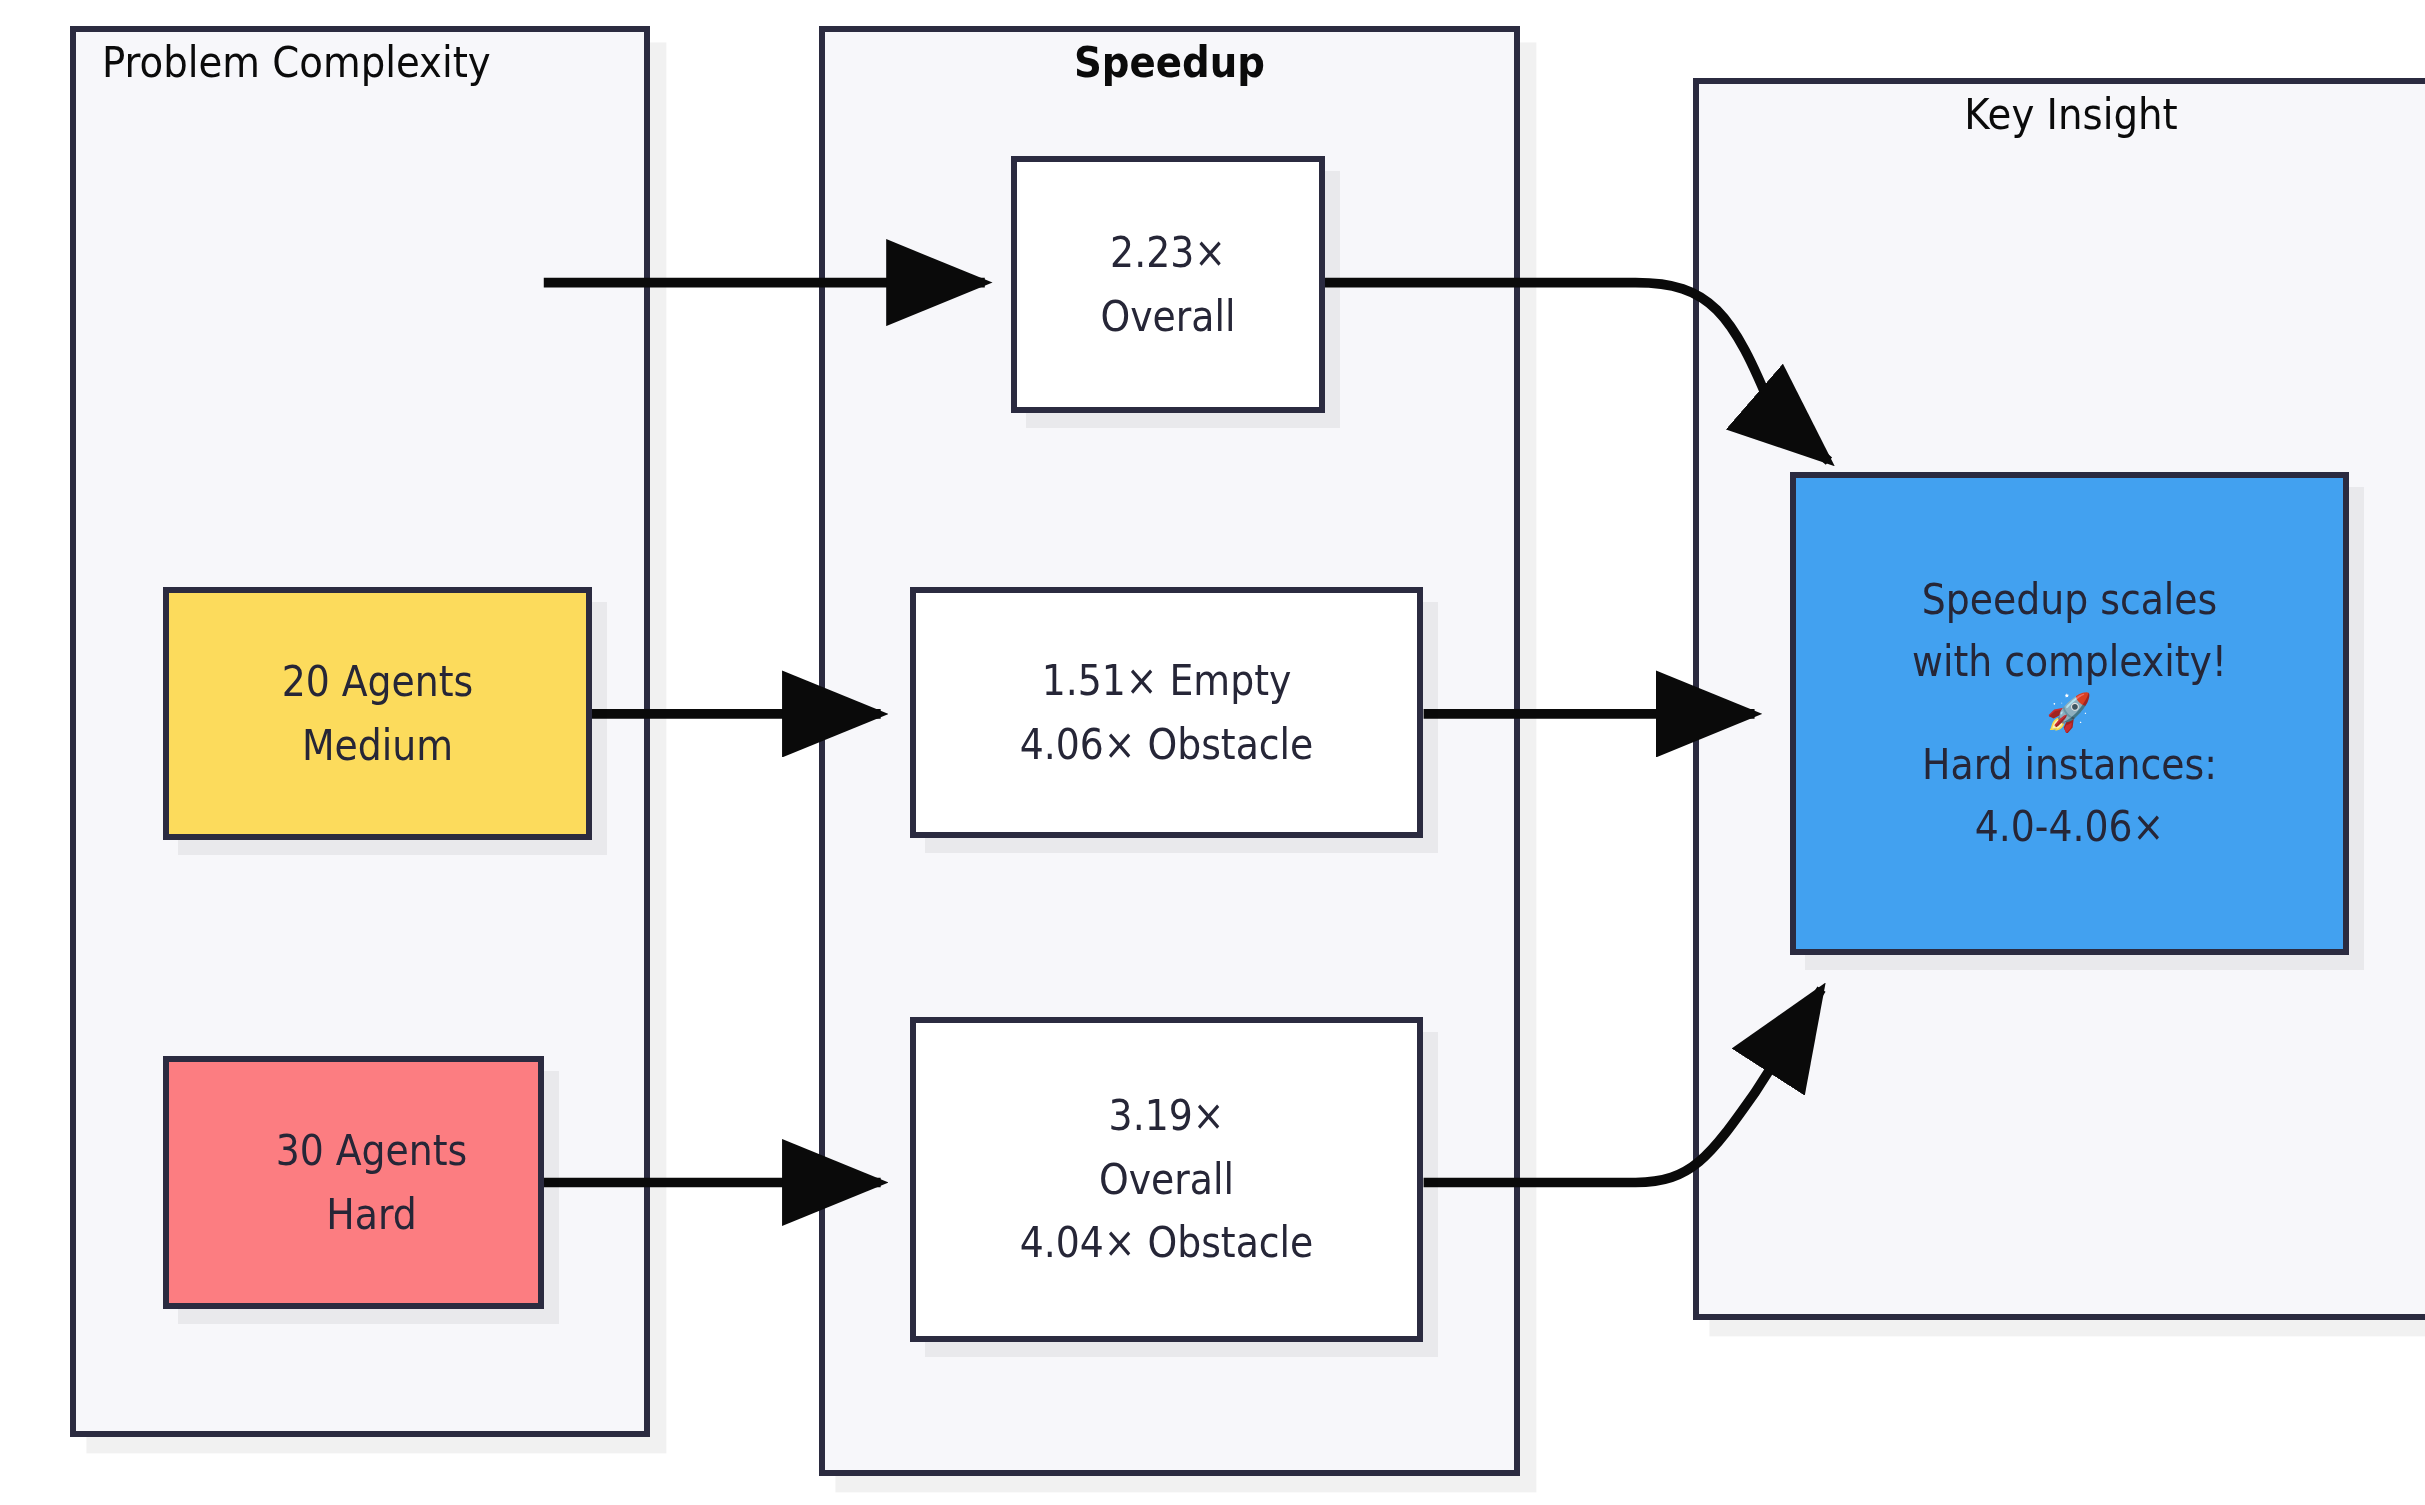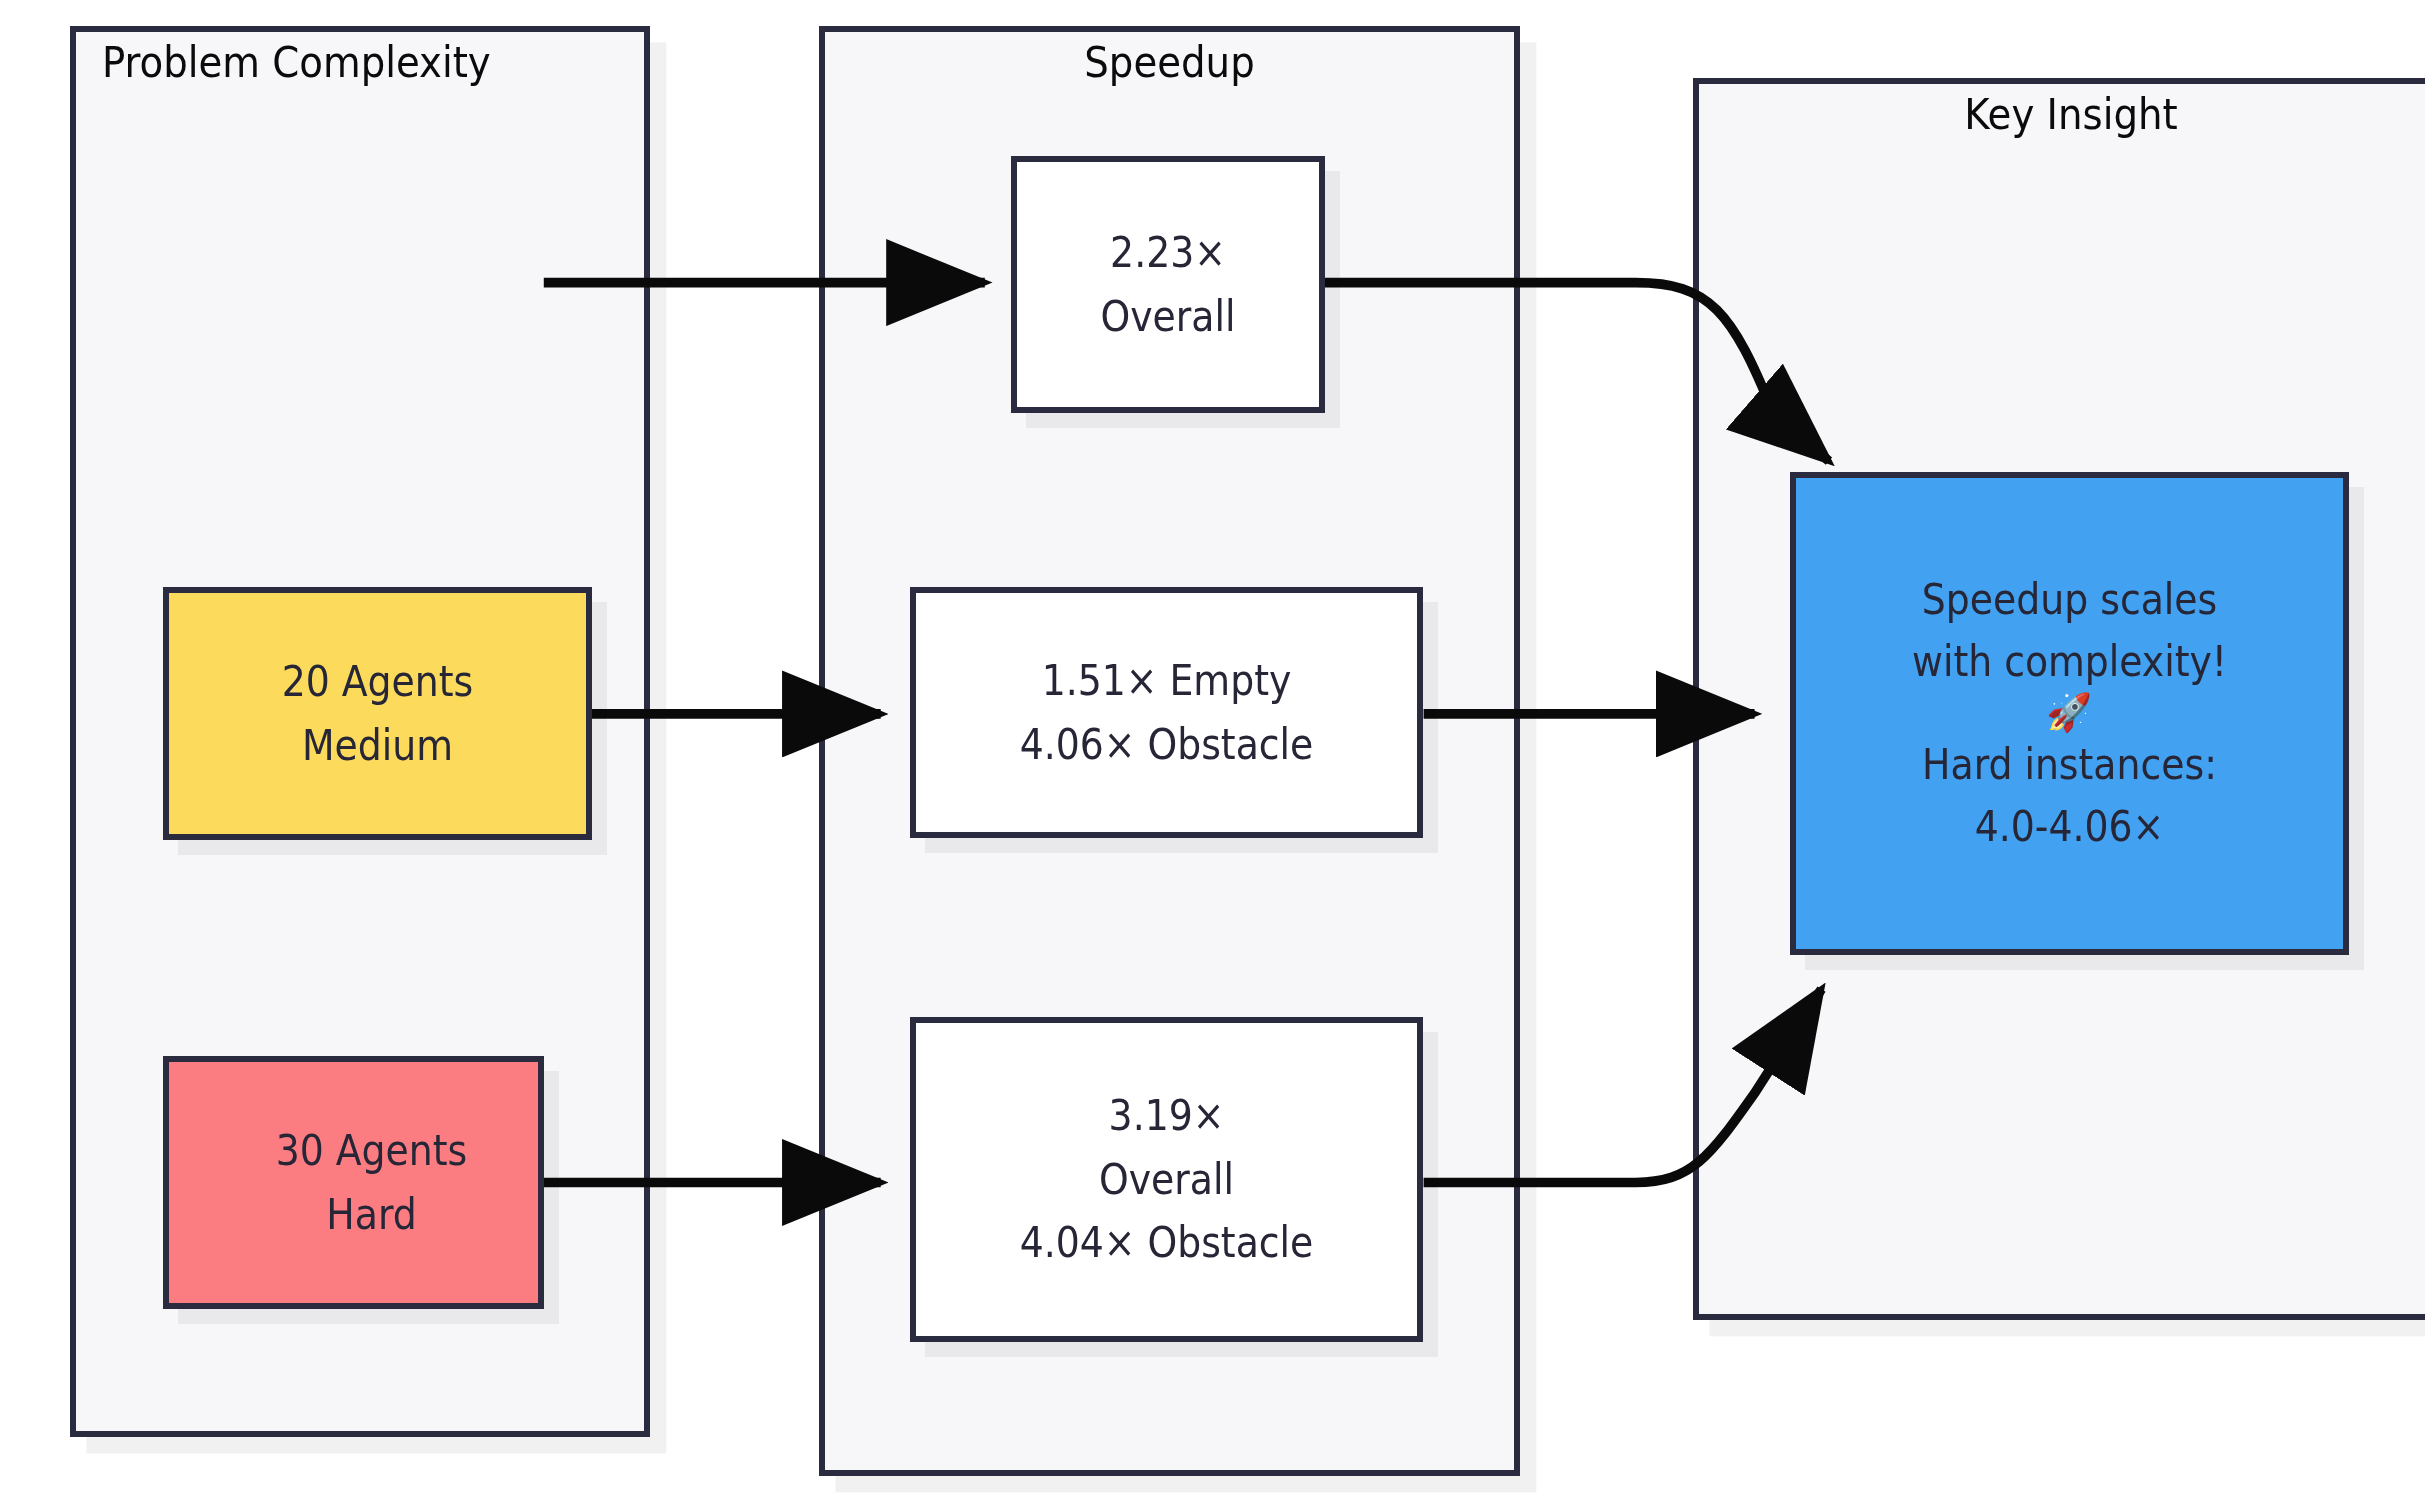--- a/index.html
+++ b/index.html
@@ -30,21 +30,21 @@
 </style>
 </head>
 <body>
 
 <div id="stage">
 
   <div class="cluster" style="left:26px;top:26px;width:580px;height:1411px;"></div>
   <div class="cluster-title" style="left:58px;top:37px;text-align:left;">Problem Complexity</div>
 
   <div class="cluster" style="left:775px;top:26px;width:701px;height:1450px;"></div>
-  <div class="cluster-title" style="left:775px;top:37px;width:701px;text-align:center;">Speedup</div>
+  <div class="cluster-title" style="left:775px;top:37px;width:701px;text-align:center;font-weight:bold;">Speedup</div>
 
   <div class="cluster" style="left:1649px;top:78px;width:756px;height:1242px;"></div>
   <div class="cluster-title" style="left:1649px;top:89px;width:756px;text-align:center;">Key Insight</div>
 
   <svg id="edges" viewBox="0 0 3262 2025" preserveAspectRatio="none">
     <defs>
       <marker id="ah" markerWidth="11" markerHeight="9" refX="10.2" refY="4.5" orient="auto" markerUnits="strokeWidth">
         <path d="M0,0 L11,4.5 L0,9 z" fill="#0a0a0a"></path>
       </marker>
     </defs>

